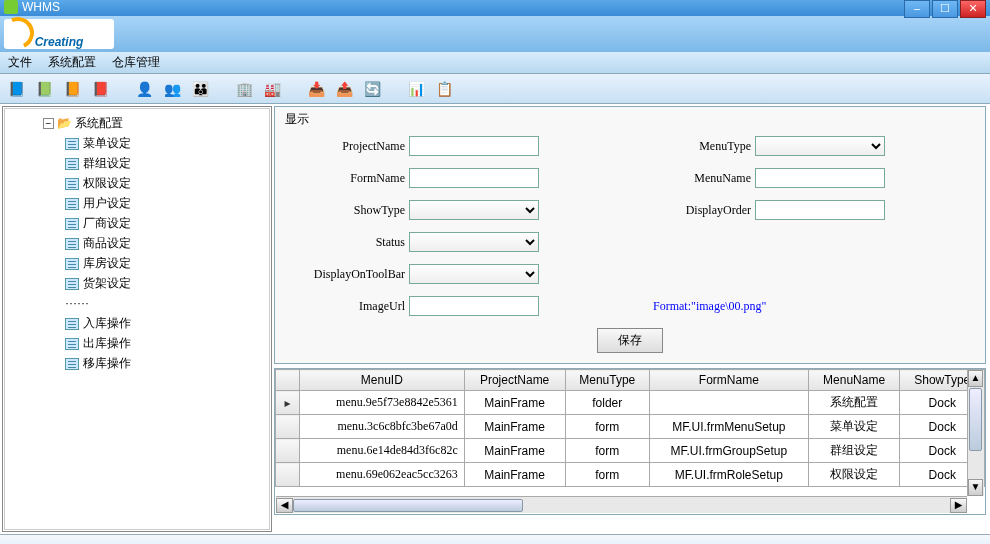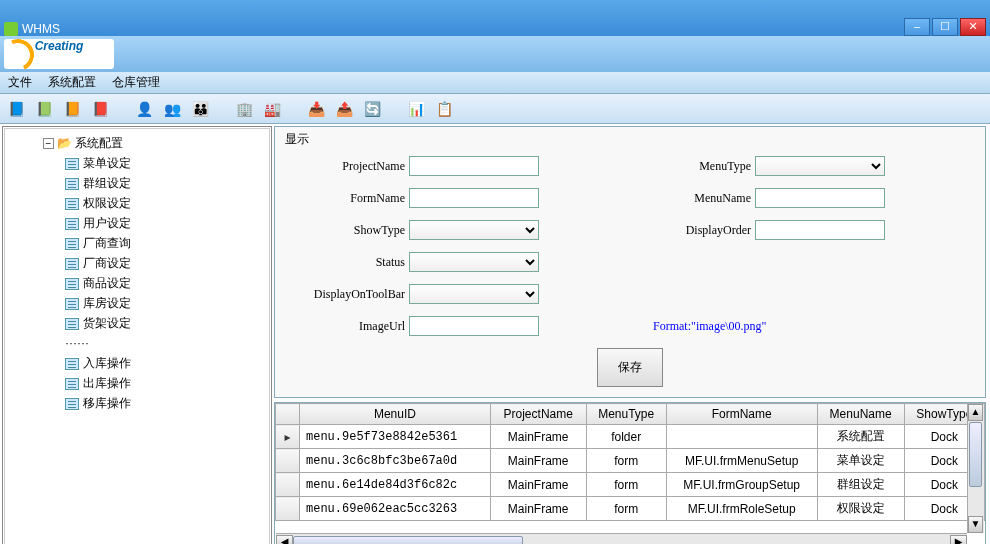--- a/index.html
+++ b/index.html
@@ -1,59 +1,59 @@
 <!DOCTYPE html>
 <html><head>
 <meta charset="utf-8">
 <style>
 *{box-sizing:border-box;margin:0;padding:0;font-family:"Microsoft YaHei",SimSun,Arial,sans-serif;font-size:12px}
 body{width:990px;height:544px;background:#fff;overflow:hidden;position:relative}
-.titlebar{height:36px;background:linear-gradient(#5aa8e8,#3a8cd8);display:flex;align-items:flex-end;color:#fff;padding:0 4px}
+.titlebar{height:16px;background:linear-gradient(#5aa8e8,#3a8cd8);display:flex;align-items:flex-start;color:#fff;padding:0 4px}
 .titlebar .app-icon{width:14px;height:14px;background:#7c3;border-radius:2px;margin-right:4px}
 .titlebar .spacer{flex:1}
 .titlebar .winbtn{width:26px;height:18px;margin-left:2px;background:linear-gradient(#6fb8f5,#4a98e0);border:1px solid #2a6aa8;text-align:center;line-height:14px;font-size:11px;color:#fff;cursor:pointer}
 .titlebar .close{background:linear-gradient(#f66,#c22);border-color:#822}
 .logo-bar{height:36px;background:linear-gradient(#a8d4f8,#7cb8e8);display:flex;align-items:center;padding-left:4px}
-.logo{width:110px;height:30px;background:#fff;border-radius:3px;display:flex;align-items:flex-start;justify-content:center;font-style:italic;font-weight:bold;color:#06a;font-size:15px;position:relative}
+.logo{width:110px;height:30px;background:#fff;border-radius:3px;display:flex;align-items:flex-end;justify-content:center;font-style:italic;font-weight:bold;color:#06a;font-size:15px;position:relative}
 .logo::before{content:"";position:absolute;left:-2px;width:24px;height:24px;border:4px solid #fa0;border-radius:50%;border-left-color:transparent;border-bottom-color:transparent;transform:rotate(20deg)}
 .menubar{height:22px;background:linear-gradient(#d8ecfc,#b8d8f0);display:flex;align-items:center;padding:0 8px;border-bottom:1px solid #8ab}
 .menubar span{margin-right:16px;cursor:pointer}
 .toolbar{height:30px;background:linear-gradient(#e8f2fc,#c8e0f4);display:flex;align-items:center;padding:0 6px;border-bottom:1px solid #8ab;gap:6px}
 .tbtn{width:22px;height:22px;border:1px solid transparent;display:flex;align-items:center;justify-content:center;cursor:pointer;font-size:14px}
 .content{display:flex;height:430px}
 .sidebar{width:270px;border:1px solid #888;margin:2px;background:#fff;overflow:auto;position:relative}
 .sidebar-inner{border:1px solid #ccc;margin:1px;height:calc(100% - 2px);padding:4px}
 .tree{font-size:13px;line-height:20px}
 .tree .node{white-space:nowrap}
 .tree .toggle{display:inline-block;width:11px;height:11px;border:1px solid #888;text-align:center;line-height:9px;font-size:10px;margin-right:3px;cursor:pointer;vertical-align:middle;background:#fff}
 .tree .folder-icon{color:#e8a030;margin-right:3px}
 .tree .sys-badge{background:#1a5fb4;color:#fff;padding:1px 4px;font-size:12px}
 .tree .leaf-icon{display:inline-block;width:14px;height:12px;background:#cde8ff;border:1px solid #59a;margin-right:4px;vertical-align:middle;position:relative}
 .tree .leaf-icon::after{content:"";position:absolute;left:2px;top:2px;width:8px;height:1px;background:#48a;box-shadow:0 3px 0 #48a,0 6px 0 #48a}
 .tree .lvl1{padding-left:12px}
 .tree .lvl2{padding-left:34px}
 .tree .lvl3{padding-left:56px}
 .tree .separator-row{padding-left:56px}
-.main{flex:1;display:flex;flex-direction:column;margin:2px 4px 2px 0}
+.main{flex:1;display:flex;flex-direction:column;margin:2px 4px 19px 0}
 .form-panel{border:1px solid #8ab;background:#f8f8f8;padding:6px 10px 10px 10px;position:relative}
 .form-panel .groupbox-label{position:relative;top:-2px;font-size:12px}
 .form-grid{display:grid;grid-template-columns:1fr 1fr;column-gap:30px;row-gap:12px;padding:6px 14px 6px 14px}
 .form-row{display:flex;align-items:center}
 .form-row label{width:110px;text-align:right;padding-right:4px;font-family:SimSun,serif}
 .form-row input,.form-row select{flex:1;height:20px;border:1px solid #7a9;background:#fff;font-size:12px;padding:0 3px;max-width:130px}
 .form-row select{background:linear-gradient(#fff,#eee)}
 .span2{grid-column:1/2}
 .hint{color:#00f;font-family:SimSun,serif;margin-left:8px}
 .save-row{text-align:center;margin-top:6px}
-.save-btn{padding:10px 20px;background:linear-gradient(#f8f8f8,#ddd);border:1px solid #888;cursor:pointer}
+.save-btn{padding:3px 20px;background:linear-gradient(#f8f8f8,#ddd);border:1px solid #888;cursor:pointer}
 .grid-panel{flex:1;border:1px solid #8ab;margin-top:4px;background:#fff;overflow:hidden;position:relative}
 .grid{width:100%;border-collapse:collapse;font-family:SimSun,monospace}
 .grid th,.grid td{border:1px solid #aaa;padding:3px 6px;font-size:12px;white-space:nowrap;text-align:center;height:14px}
 .grid th{background:linear-gradient(#f8f8f8,#e4e4e4);font-weight:normal}
-.grid td.menuid{text-align:left;font-family:Liberation Mono, monospace}
+.grid td.menuid{text-align:right;font-family:Liberation Serif, serif}
 .grid .rowhdr{width:24px;background:linear-gradient(#f8f8f8,#e4e4e4)}
 .grid .ptr::before{content:"▸";color:#333}
 .hscroll{position:absolute;bottom:1px;left:1px;right:18px;height:17px;background:#e8e8e8;border-top:1px solid #aaa;display:flex;align-items:center}
 .hscroll .arrow{width:17px;height:15px;background:linear-gradient(#f8f8f8,#ccc);border:1px solid #999;text-align:center;line-height:12px;font-size:10px;cursor:pointer}
 .hscroll .track{flex:1;position:relative;height:15px}
 .hscroll .thumb{position:absolute;left:0;width:35%;height:13px;top:1px;background:linear-gradient(#eef,#bcd);border:1px solid #89a;border-radius:2px}
 .vscroll{position:absolute;top:1px;right:1px;bottom:18px;width:17px;background:#e8e8e8;border-left:1px solid #aaa}
 .vscroll .arrow{height:17px;width:15px;background:linear-gradient(#f8f8f8,#ccc);border:1px solid #999;text-align:center;line-height:14px;font-size:10px;cursor:pointer}
 .vscroll .thumb{position:absolute;top:18px;height:50%;width:13px;left:1px;background:linear-gradient(#eef,#bcd);border:1px solid #89a;border-radius:2px}
 .statusbar{height:22px;border-top:1px solid #9ab;background:linear-gradient(#f4f8fc,#dce8f4);display:flex;align-items:center;padding:0 6px;font-size:12px}
@@ -106,21 +106,20 @@
 
 <div class="content">
   <div class="sidebar">
     <div class="sidebar-inner">
       <div class="tree" id="tree">
           <div class="node lvl2"><span class="toggle">−</span><span class="folder-icon">📂</span>系统配置</div>
           <div class="node lvl3"><span class="leaf-icon"></span>菜单设定</div>
           <div class="node lvl3"><span class="leaf-icon"></span>群组设定</div>
           <div class="node lvl3"><span class="leaf-icon"></span>权限设定</div>
           <div class="node lvl3"><span class="leaf-icon"></span>用户设定</div>
-          <div class="node lvl3"><span class="leaf-icon"></span>厂商查询</div>
           <div class="node lvl3"><span class="leaf-icon"></span>厂商设定</div>
           <div class="node lvl3"><span class="leaf-icon"></span>商品设定</div>
           <div class="node lvl3"><span class="leaf-icon"></span>库房设定</div>
           <div class="node lvl3"><span class="leaf-icon"></span>货架设定</div>
           <div class="separator-row">······</div>
           <div class="node lvl3"><span class="leaf-icon"></span>入库操作</div>
           <div class="node lvl3"><span class="leaf-icon"></span>出库操作</div>
           <div class="node lvl3"><span class="leaf-icon"></span>移库操作</div>
         </div>
     </div>

